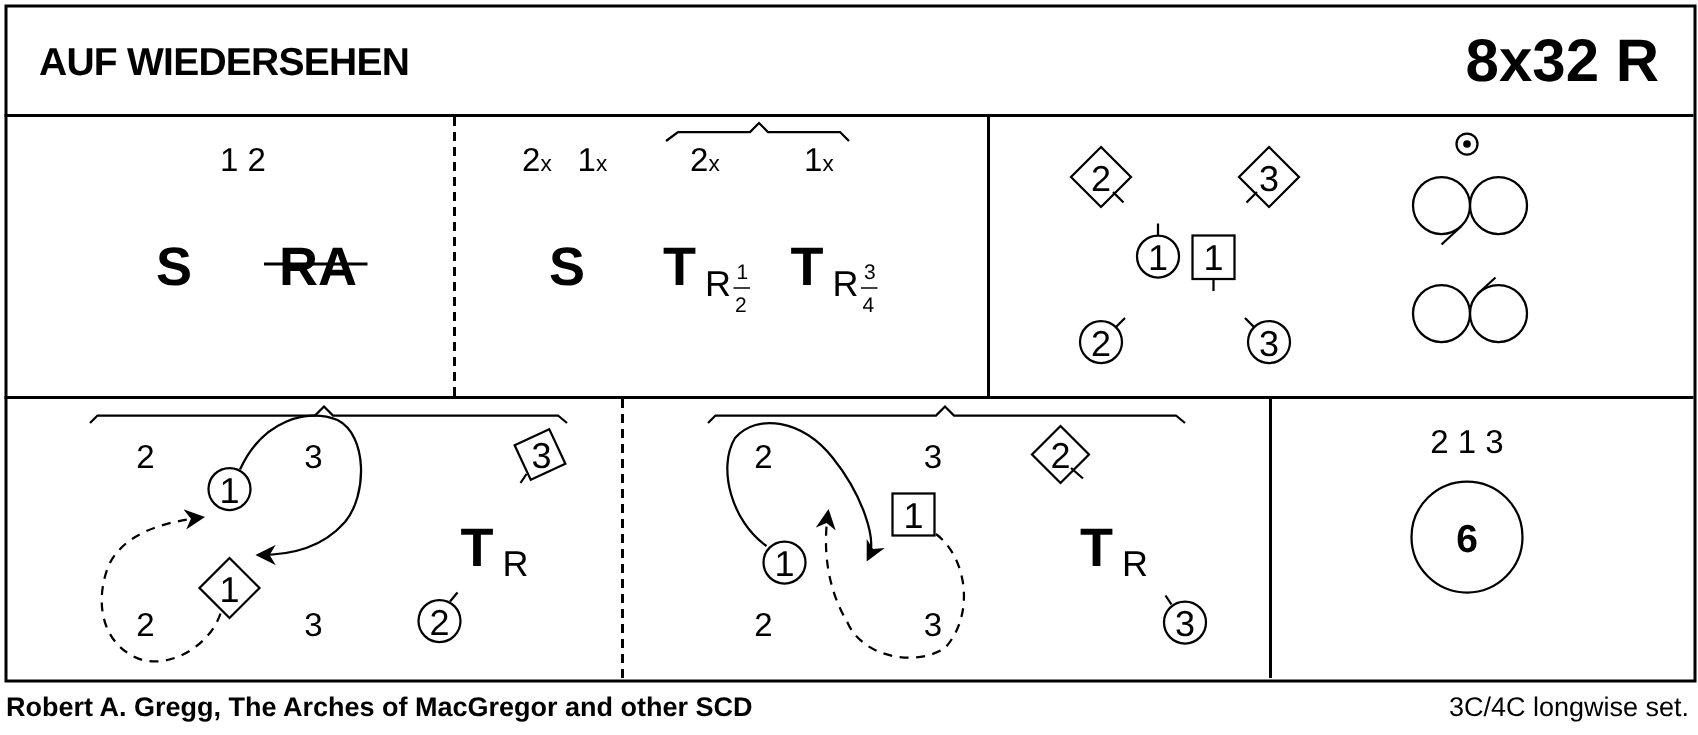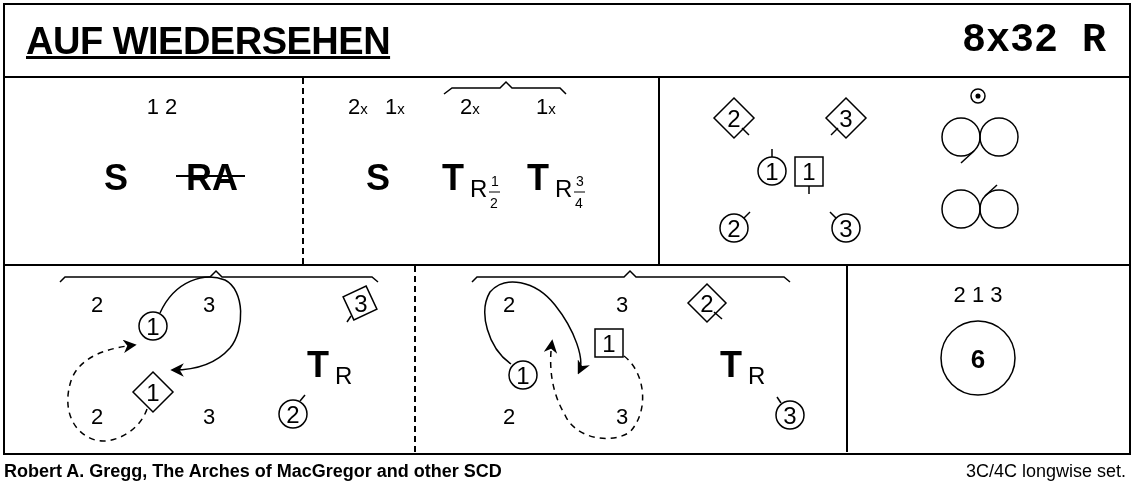--- a/index.html
+++ b/index.html
@@ -1,23 +1,23 @@
 <!DOCTYPE html>
 <html><head>
 <meta charset="utf-8">
 <style>
   html, body { margin: 0; padding: 0; background: #ffffff; }
   body { width: 1132px; height: 490px; position: relative; overflow: hidden;
          font-family: "Liberation Sans", sans-serif; color: #000; }
   .frame { position: absolute; left: 3px; top: 3px; width: 1124px; height: 448px;
            border: 2px solid #000; box-sizing: content-box; }
-  .title { position: absolute; left: 26px; top: 18px; font-size: 38px; font-weight: bold;
-           letter-spacing: -0.5px; line-height: 46px; text-decoration: underline; }
+  .title { position: absolute; left: 26px; top: 18px; font-size: 26px; font-weight: bold;
+           letter-spacing: -0.5px; line-height: 46px; }
   .formation-title { position: absolute; right: 26px; top: 18px; font-size: 40px; font-weight: bold;
-           line-height: 46px; font-family: Liberation Mono, monospace; }
+           line-height: 46px; }
   .hline { position: absolute; height: 0; border-top: 2px solid #000; }
   .vline { position: absolute; width: 0; border-left: 2px solid #000; }
   .vdash { position: absolute; width: 0; border-left: 2px dashed #000; }
   svg { position: absolute; left: 0; top: 0; overflow: visible; }
   .footer-left { position: absolute; left: 4px; top: 461px; font-size: 18px; font-weight: bold; }
   .footer-right { position: absolute; right: 6px; top: 461px; font-size: 18px; margin-left: 12px; }
   .txt { font-family: "Liberation Sans", sans-serif; }
 </style>
 </head>
 <body>

